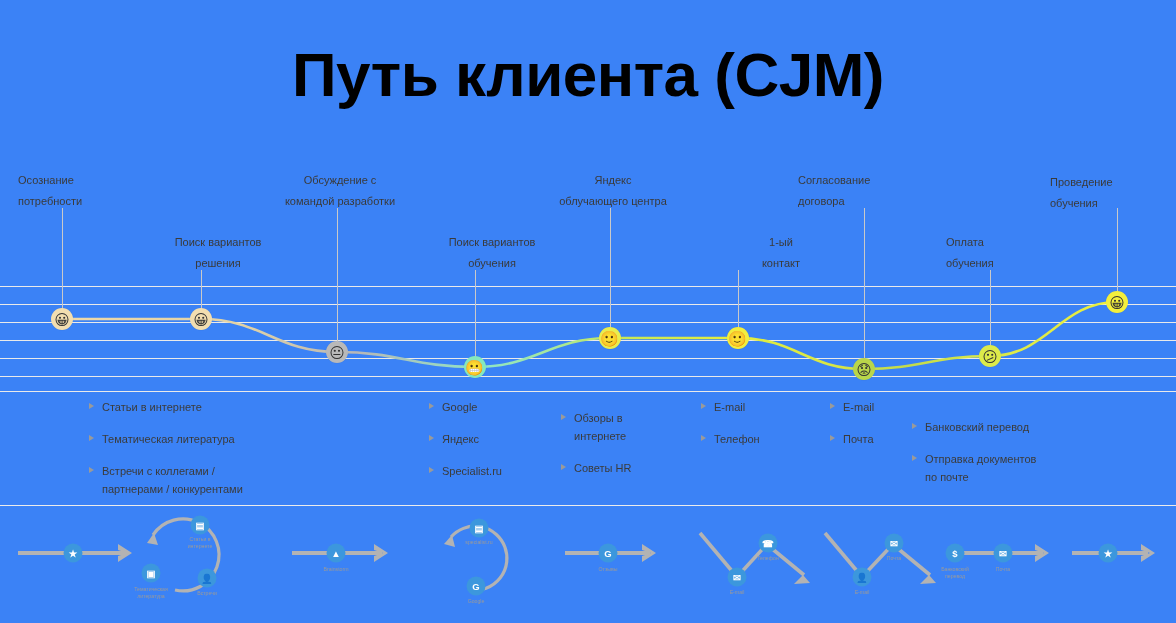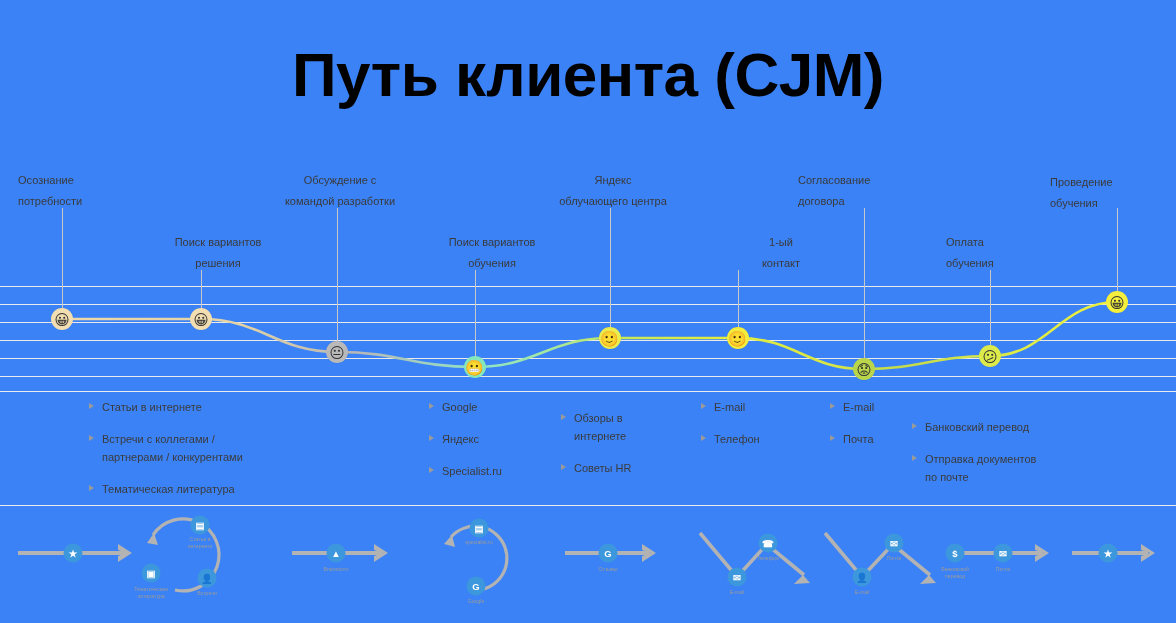--- a/index.html
+++ b/index.html
@@ -227,23 +227,23 @@
 обучения</div>
       <div class="leader" style="left: 1117px; top: 208px; height: 94px;"></div>
       <div class="node" style="left: 1117px; top: 302px; background: rgb(243, 239, 60);">
         <span>😀</span>
       </div>
     </div>
 
   <div id="bullets-layer">
       <div class="bulletcol" style="left: 88px; top: 398px; width: 250px;">
         <div class="bullet">Статьи в интернете</div>
+        <div class="bullet">Тематическая литература</div>
         <div class="bullet">Встречи с коллегами /
 партнерами / конкурентами</div>
-        <div class="bullet">Тематическая литература</div>
       </div>
       <div class="bulletcol" style="left: 428px; top: 398px; width: 120px;">
         <div class="bullet">Google</div>
         <div class="bullet">Яндекс</div>
         <div class="bullet">Specialist.ru</div>
       </div>
       <div class="bulletcol" style="left: 560px; top: 398px; width: 120px; margin-top: 11px;">
         <div class="bullet">Обзоры в
 интернете</div>
         <div class="bullet">Советы HR</div>

